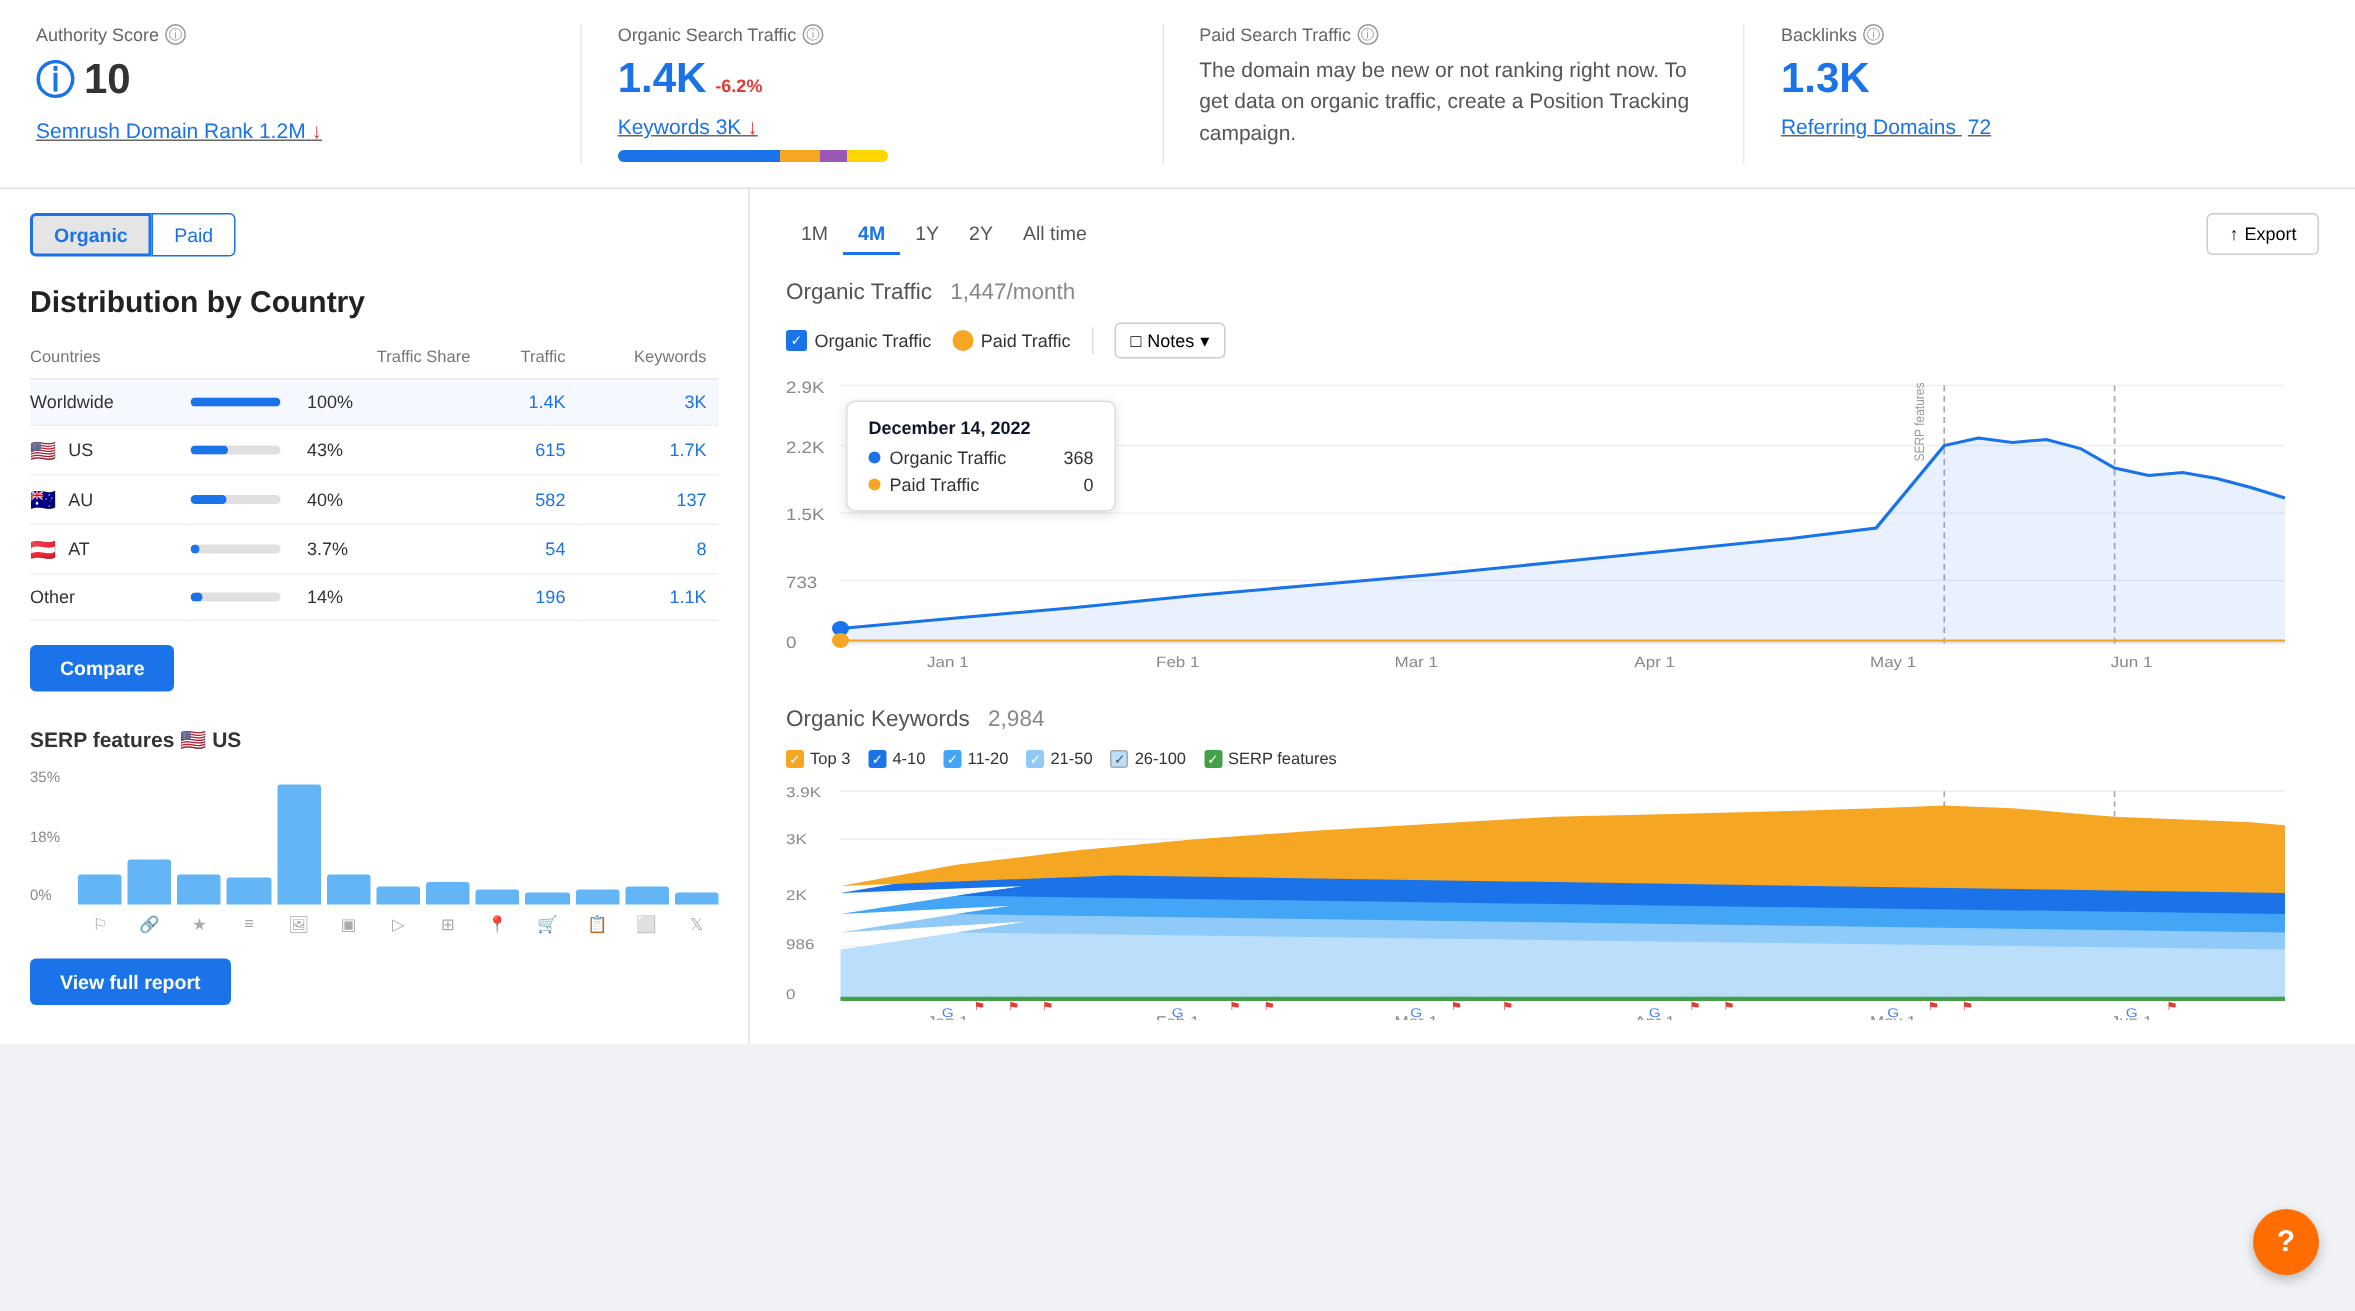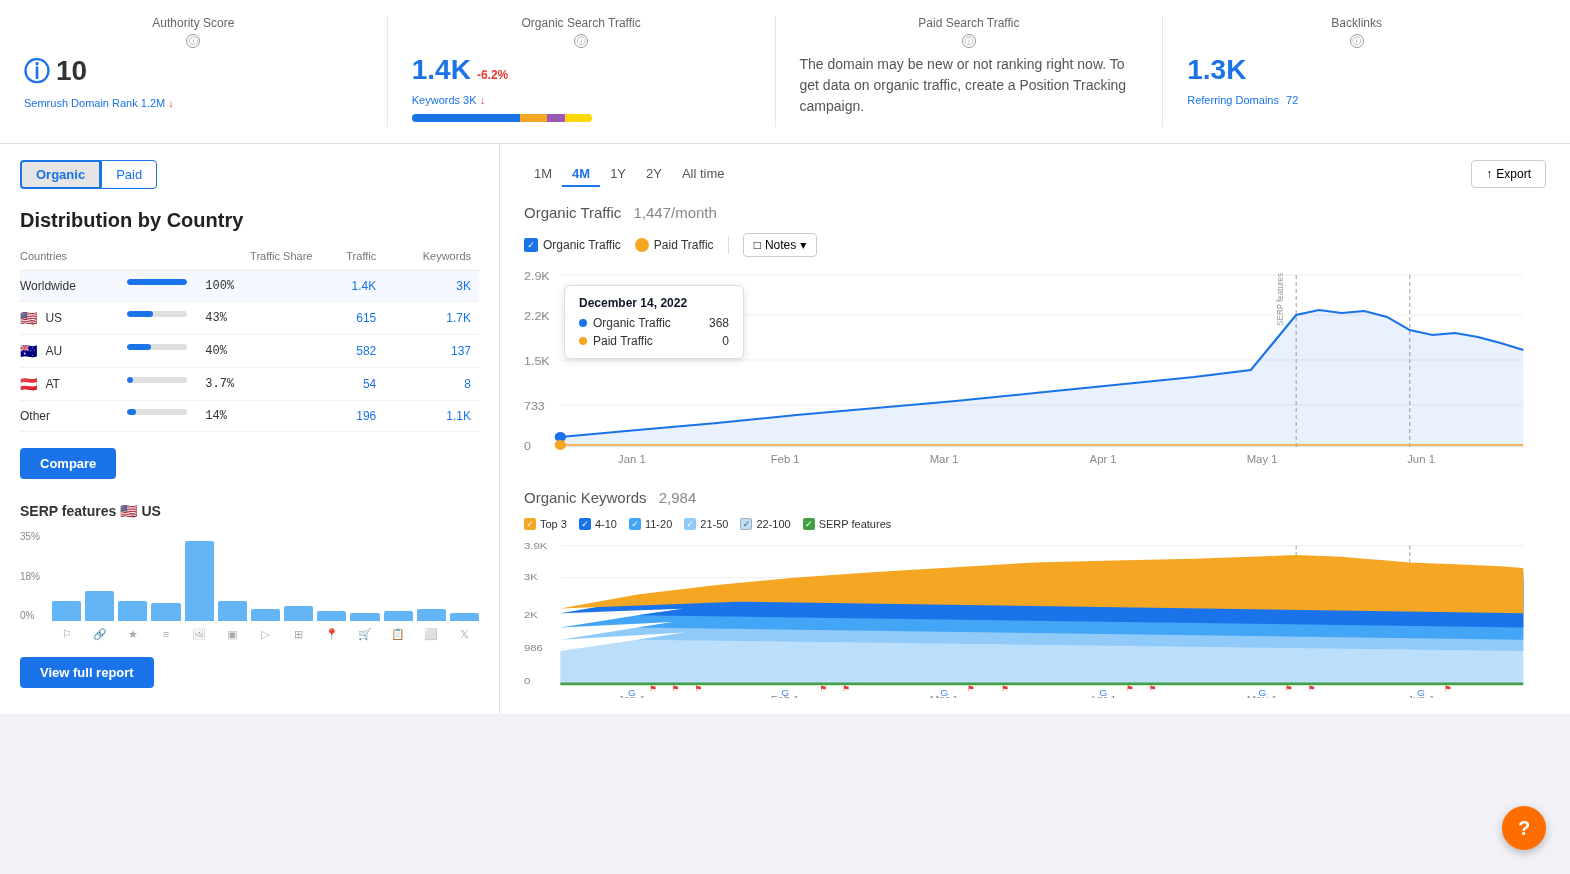--- a/index.html
+++ b/index.html
@@ -19,39 +19,38 @@
     }
     .metric-card:first-child { padding-left: 4px; }
     .metric-card:last-child { border-right: none; }
     .metric-label {
       font-size: 12px;
       color: #666;
       display: flex;
       align-items: center;
       gap: 4px;
       margin-bottom: 6px;
-      flex-direction: column;
     }
     .metric-label .info-icon {
       width: 14px; height: 14px;
       border-radius: 50%;
       border: 1px solid #999;
       display: inline-flex; align-items: center; justify-content: center;
       font-size: 9px; color: #999; cursor: pointer;
     }
     .metric-value {
       font-size: 28px;
       font-weight: 700;
       color: #1a73e8;
       display: flex;
       align-items: baseline;
       gap: 6px;
     }
     .metric-change-neg { font-size: 12px; color: #e53935; }
-    .metric-sub { font-size: 11px; color: #666; margin-top: 8px; }
+    .metric-sub { font-size: 14px; color: #666; margin-top: 8px; text-decoration: underline; }
     .metric-sub span { color: #1a73e8; }
     .keywords-bar {
       margin-top: 8px;
       height: 8px;
       background: #e0e0e0;
       border-radius: 4px;
       position: relative;
       overflow: hidden;
       width: 180px;
     }
@@ -126,21 +125,21 @@
       border-bottom: 1px solid #e8e8e8;
     }
     .country-table th:not(:first-child) { text-align: right; }
     .country-table td {
       padding: 8px 8px 8px 0;
       border-bottom: 1px solid #f0f0f0;
       font-size: 12px;
     }
     .country-table td:not(:first-child) { text-align: right; }
     .country-table tr.highlight td { background: #f5f8ff; }
-    .bar-cell { display: flex; gap: 18px; font-family: Liberation Mono, monospace; }
+    .bar-cell { display: flex; align-items: center; gap: 18px; }
     .traffic-bar { width: 60px; height: 6px; border-radius: 3px; background: #e0e0e0; overflow: hidden; }
     .traffic-bar-fill { height: 100%; border-radius: 3px; background: #1a73e8; }
     .flag { font-size: 14px; margin-right: 4px; }
     .country-name { display: flex; align-items: center; gap: 4px; }
     .link-blue { color: #1a73e8; }
 
     .compare-btn {
       background: #1a73e8;
       color: #fff;
       border: none;
@@ -190,21 +189,20 @@
 
     .right-panel {
       flex: 1;
       background: #fff;
       padding: 16px 24px;
       overflow: hidden;
     }
 
     .time-row {
       display: flex;
-      align-items: center;
       gap: 0;
       margin-bottom: 16px;
     }
     .time-btn {
       padding: 4px 10px;
       border: none;
       background: #fff;
       color: #555;
       font-size: 13px;
       cursor: pointer;
@@ -659,21 +657,21 @@
       <div class="kw-legend-item">
         <div class="kw-legend-check" style="background:#90caf9;">
           <span style="color:#fff;font-size:9px;">✓</span>
         </div>
         <span>21-50</span>
       </div>
       <div class="kw-legend-item">
         <div class="kw-legend-check" style="background:#bbdefb; border:1px solid #aaa;">
           <span style="color:#555;font-size:9px;">✓</span>
         </div>
-        <span>22-100</span>
+        <span>26-100</span>
       </div>
       <div class="kw-legend-item">
         <div class="kw-legend-check" style="background:#43a047;">
           <span style="color:#fff;font-size:9px;">✓</span>
         </div>
         <span>SERP features</span>
       </div>
     </div>
 
     <div class="keywords-chart-wrapper">

